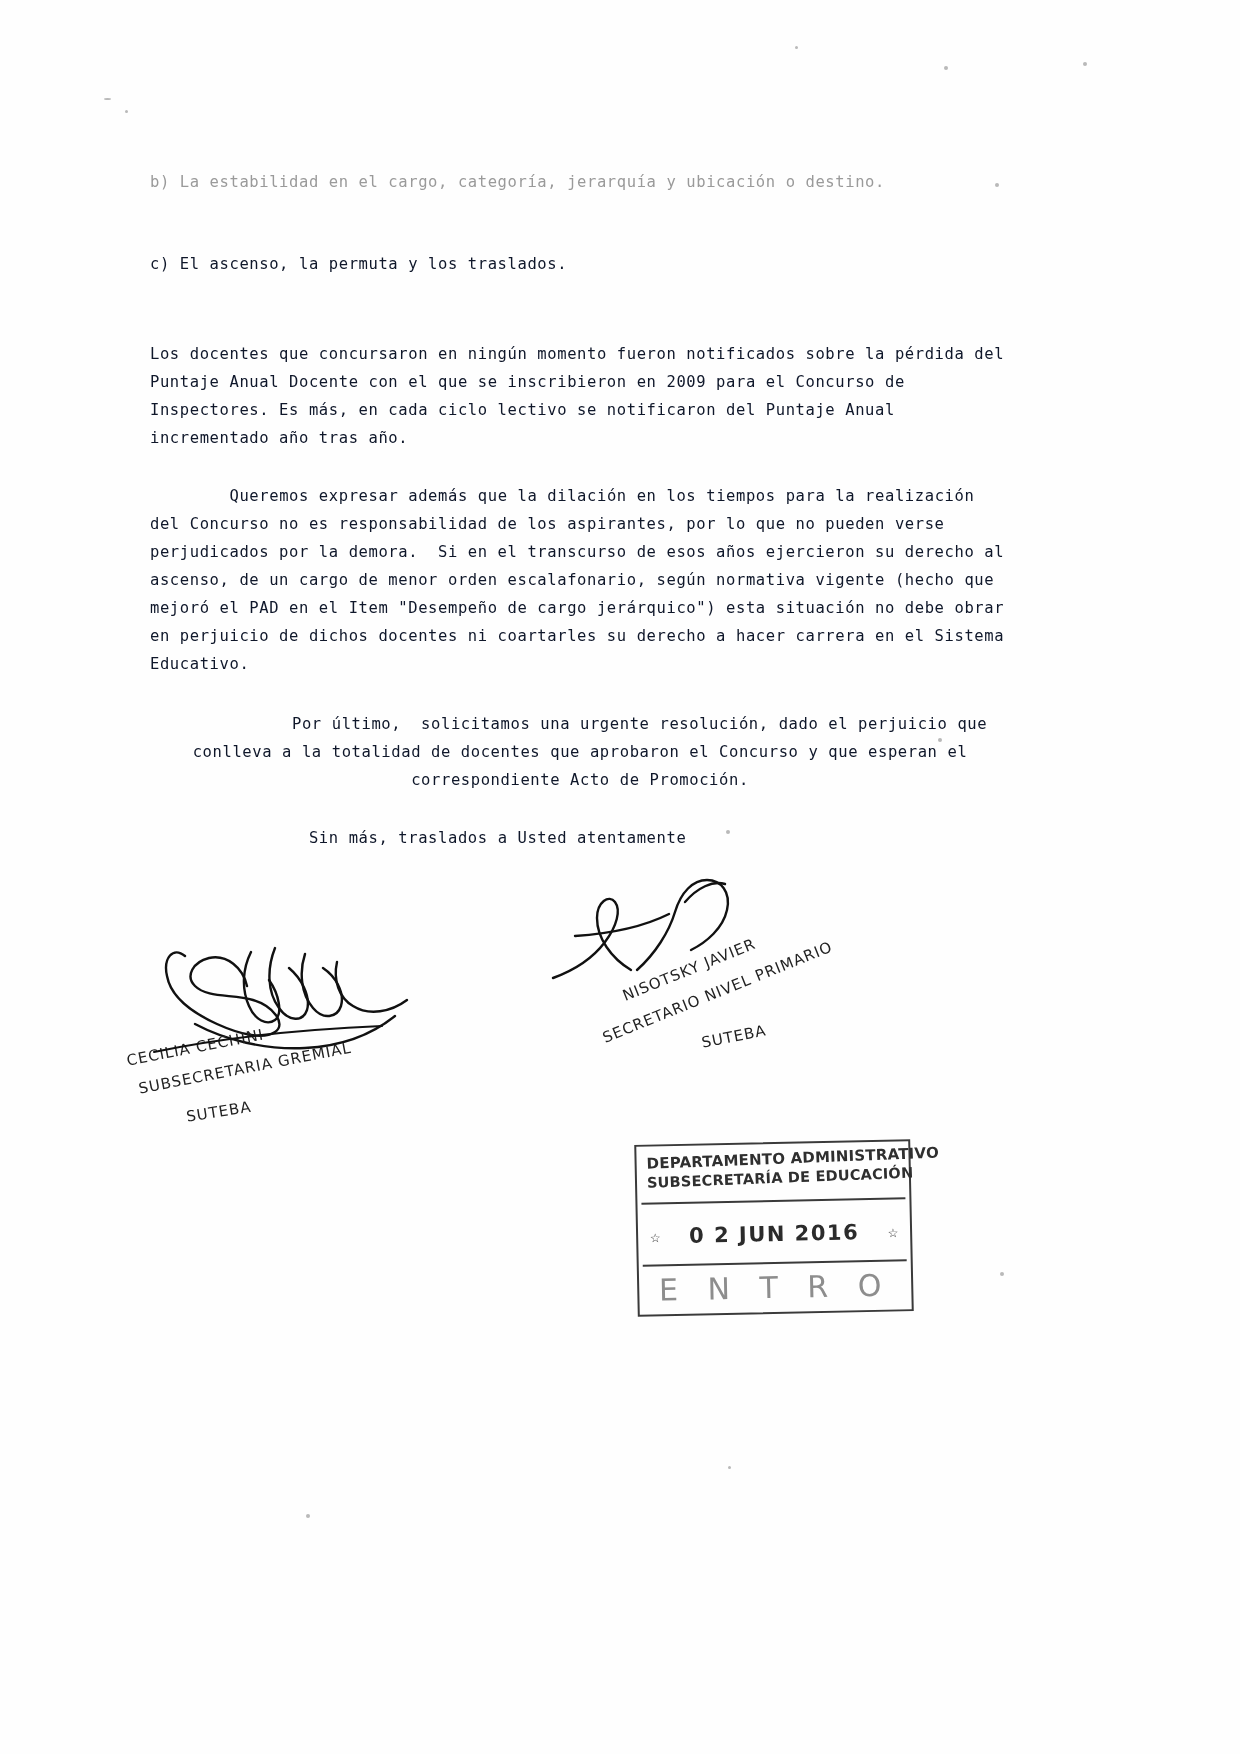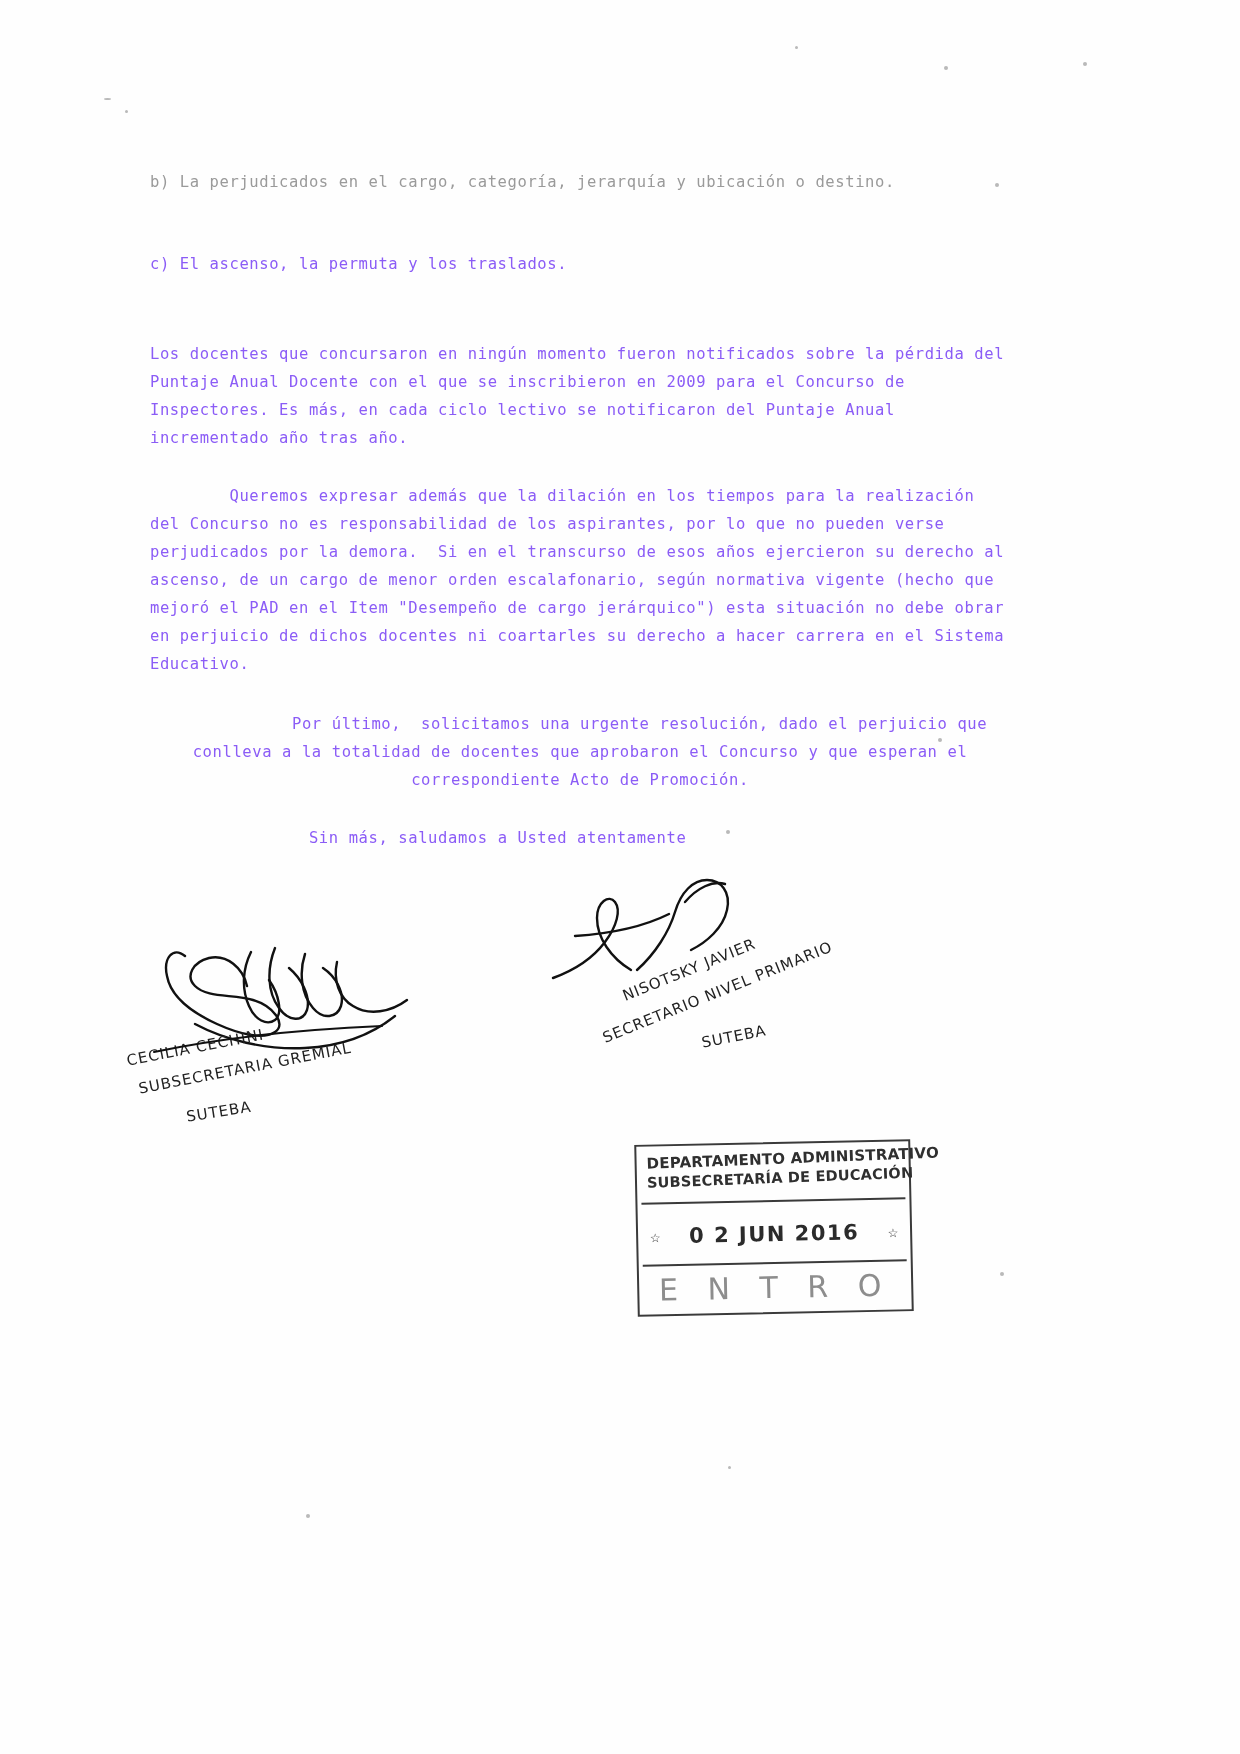--- a/index.html
+++ b/index.html
@@ -28,21 +28,21 @@
   .doc-body {
     position: absolute;
     left: 150px;
     top: 168px;
     width: 860px;
   }
   .para {
     font-family: "DejaVu Sans Mono", monospace;
     font-size: 15.5px;
     line-height: 28px;
-    color: #8b5cf6;
+    color: #0f172a;
     letter-spacing: 0.6px;
     white-space: pre-wrap;
     margin: 0;
   }
   
   .faded {
     color: #9a9a9a;
   }
   .p-gap-a { margin-top: 0; }
   .p-gap-b { margin-top: 54px; }
@@ -163,26 +163,26 @@
   <div class="speck" style="left:944px;  top:66px;  width:4px;  height:4px;"></div>
   <div class="speck" style="left:1083px; top:62px;  width:4px;  height:4px;"></div>
   <div class="speck" style="left:995px;  top:183px; width:4px;  height:4px;"></div>
   <div class="speck" style="left:726px;  top:830px; width:4px;  height:4px;"></div>
   <div class="speck" style="left:938px;  top:738px; width:4px;  height:4px;"></div>
   <div class="speck" style="left:1000px; top:1272px;width:4px;  height:4px;"></div>
   <div class="speck" style="left:306px;  top:1514px;width:4px;  height:4px;"></div>
   <div class="speck" style="left:728px;  top:1466px;width:3px;  height:3px;"></div>
 
   <div class="doc-body">
-    <p class="para p-gap-a faded">b) La perjudicados en el cargo, categoría, jerarquía y ubicación o destino.</p>
+    <p class="para p-gap-a faded">b) La estabilidad en el cargo, categoría, jerarquía y ubicación o destino.</p>
     <p class="para p-gap-b">c) El ascenso, la permuta y los traslados.</p>
     <p class="para p-gap-c">Los docentes que concursaron en ningún momento fueron notificados sobre la pérdida del Puntaje Anual Docente con el que se inscribieron en 2009 para el Concurso de Inspectores. Es más, en cada ciclo lectivo se notificaron del Puntaje Anual incrementado año tras año.</p>
     <p class="para p-gap-d">        Queremos expresar además que la dilación en los tiempos para la realización del Concurso no es responsabilidad de los aspirantes, por lo que no pueden verse perjudicados por la demora.  Si en el transcurso de esos años ejercieron su derecho al ascenso, de un cargo de menor orden escalafonario, según normativa vigente (hecho que mejoró el PAD en el Item "Desempeño de cargo jerárquico") esta situación no debe obrar en perjuicio de dichos docentes ni coartarles su derecho a hacer carrera en el Sistema Educativo.</p>
     <p class="para p-gap-e">            Por último,  solicitamos una urgente resolución, dado el perjuicio que conlleva a la totalidad de docentes que aprobaron el Concurso y que esperan el correspondiente Acto de Promoción.</p>
-    <p class="para p-gap-f">                Sin más, saludamos a Usted atentamente</p>
+    <p class="para p-gap-f">                Sin más, traslados a Usted atentamente</p>
   </div>
 
   <div class="sig-area">
 
     <div class="sig" style="left:155px; top:88px;">
       <svg width="270" height="140" viewBox="0 0 270 140" fill="none" stroke="#111" stroke-width="2.4" stroke-linecap="round" stroke-linejoin="round">
         <path d="M30 28 C18 18, 8 30, 12 48 C16 70, 40 86, 62 96 C84 106, 108 112, 120 104 C132 96, 118 78, 98 72 C78 66, 52 70, 40 58 C30 48, 38 34, 54 30 C72 26, 88 40, 92 58"></path>
         <path d="M96 24 C88 40, 86 60, 94 78 C100 92, 112 98, 120 92 C128 86, 124 66, 114 52"></path>
         <path d="M120 20 C112 40, 112 64, 124 80 C134 94, 148 94, 152 82 C156 68, 146 50, 134 40"></path>
         <path d="M150 26 C144 44, 146 66, 158 80 C168 92, 182 90, 186 78 C190 64, 180 48, 168 40"></path>

